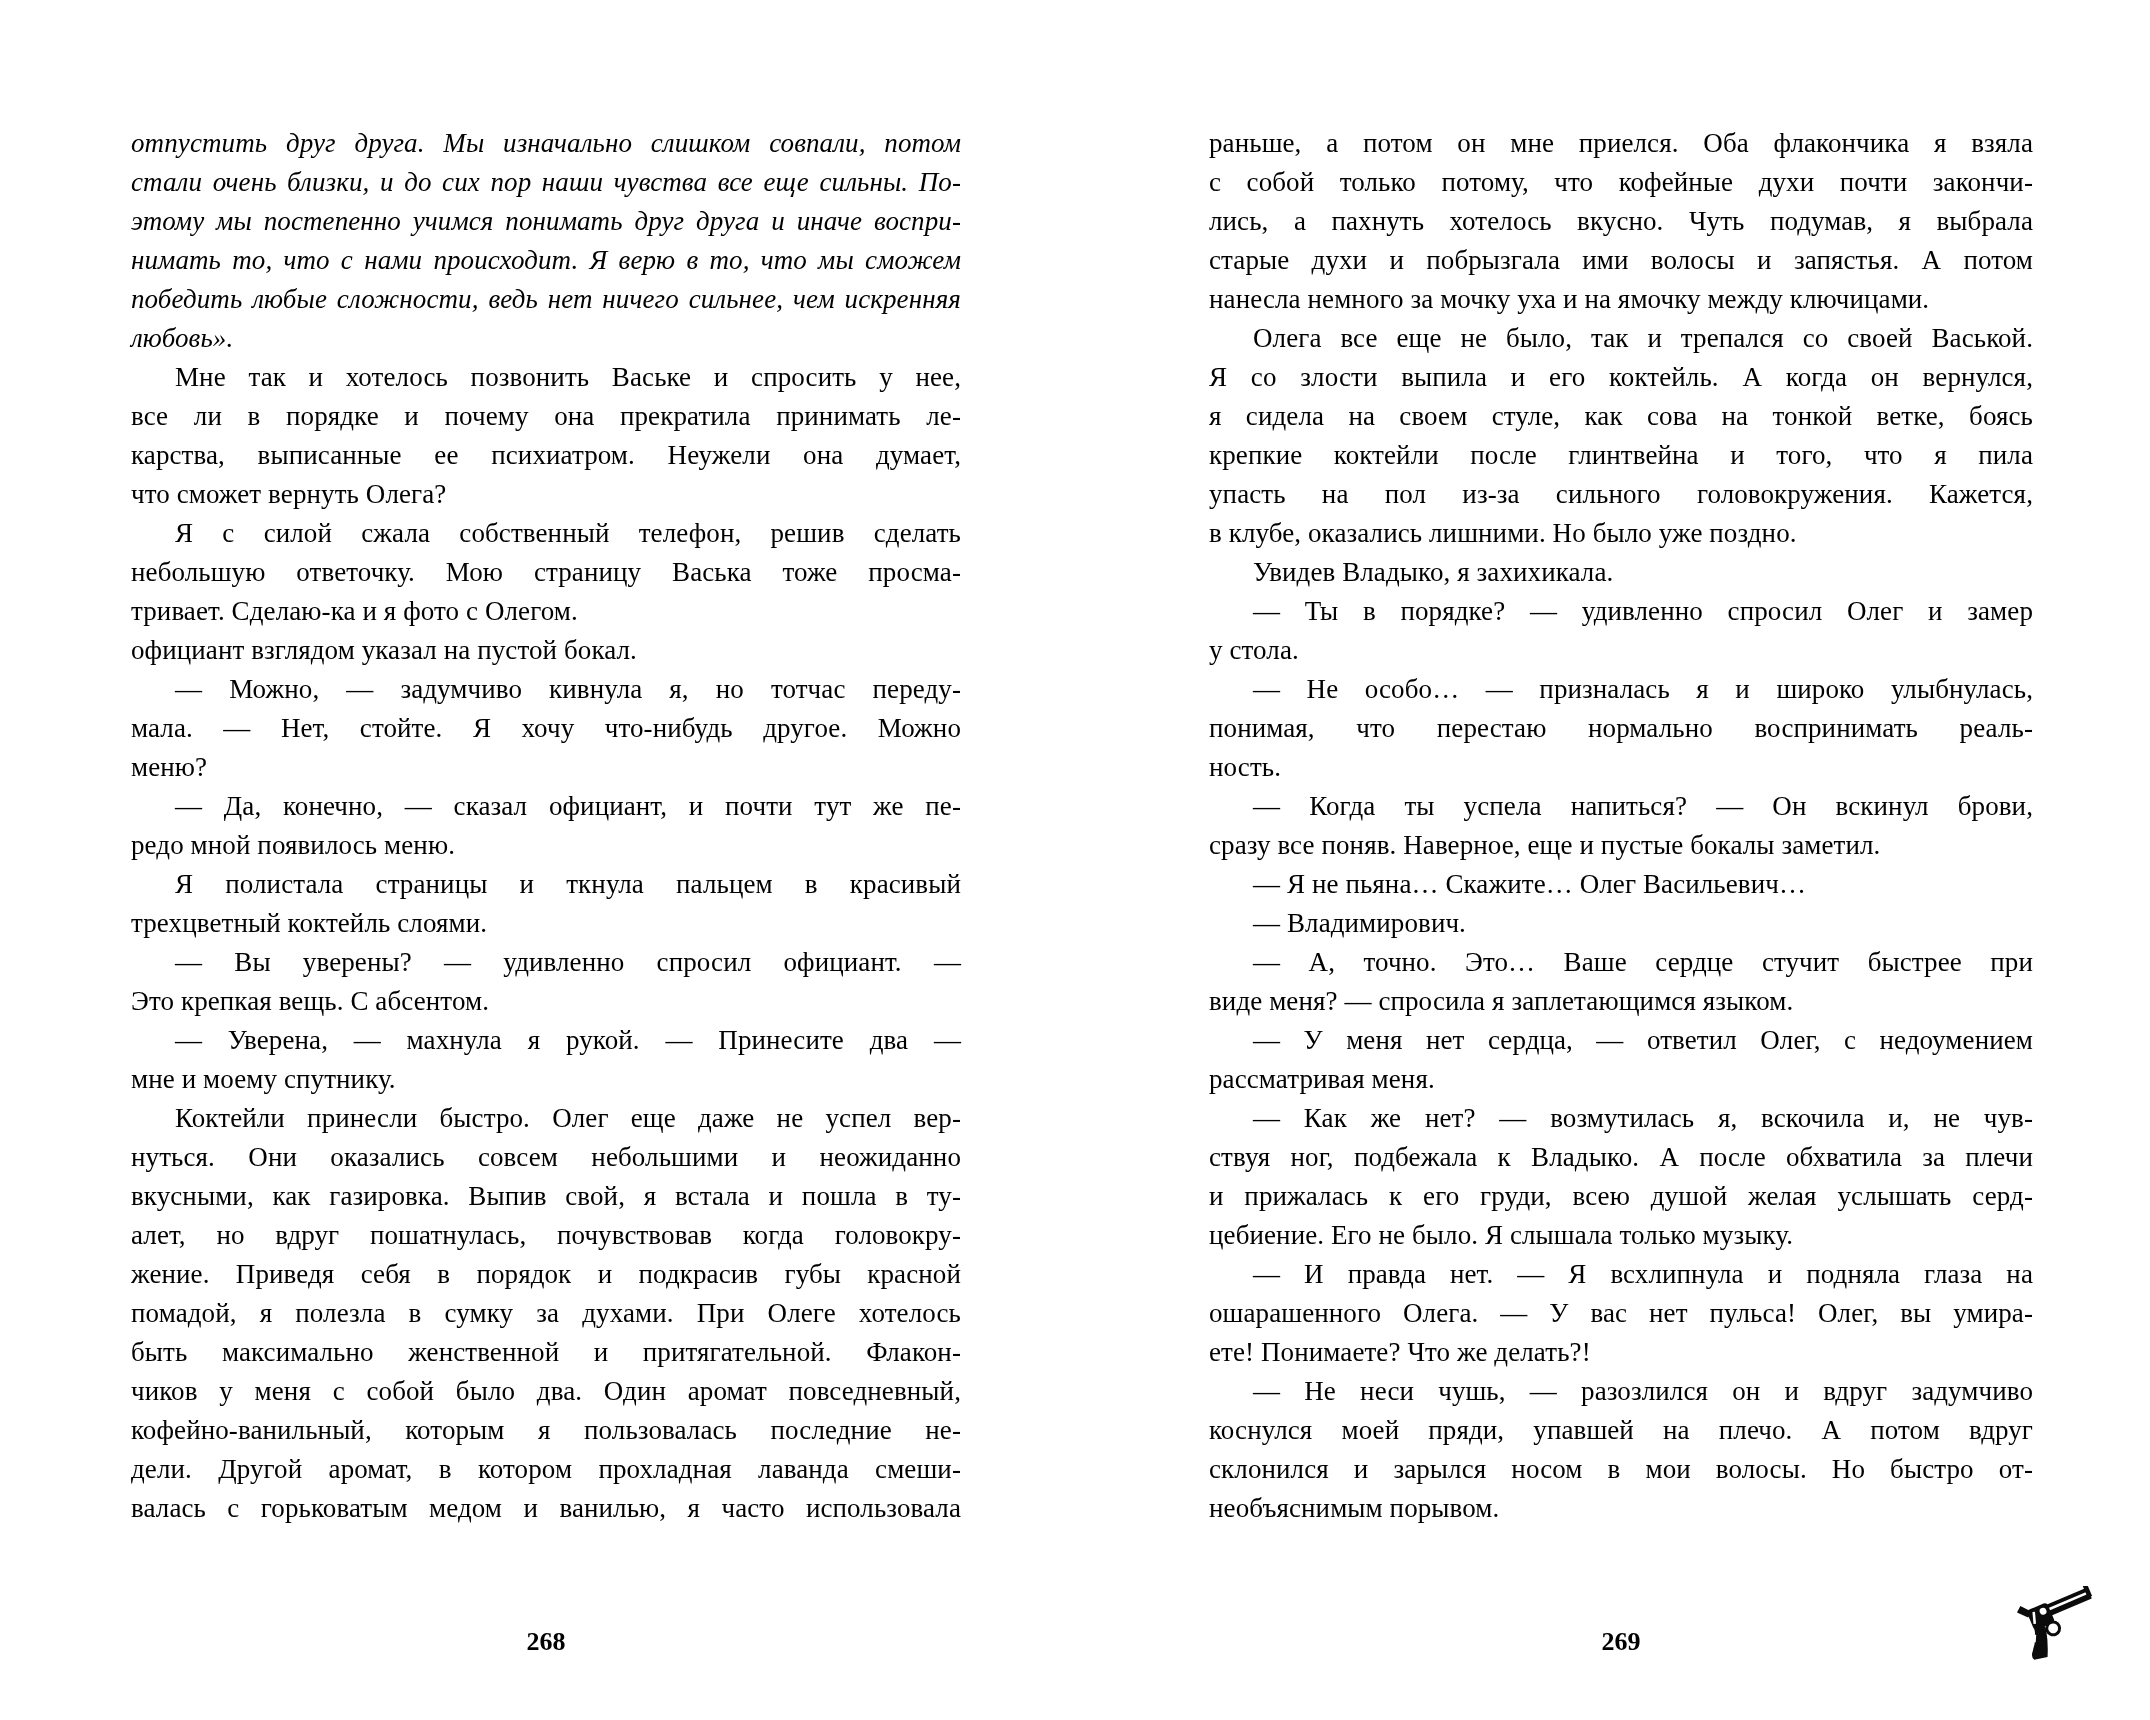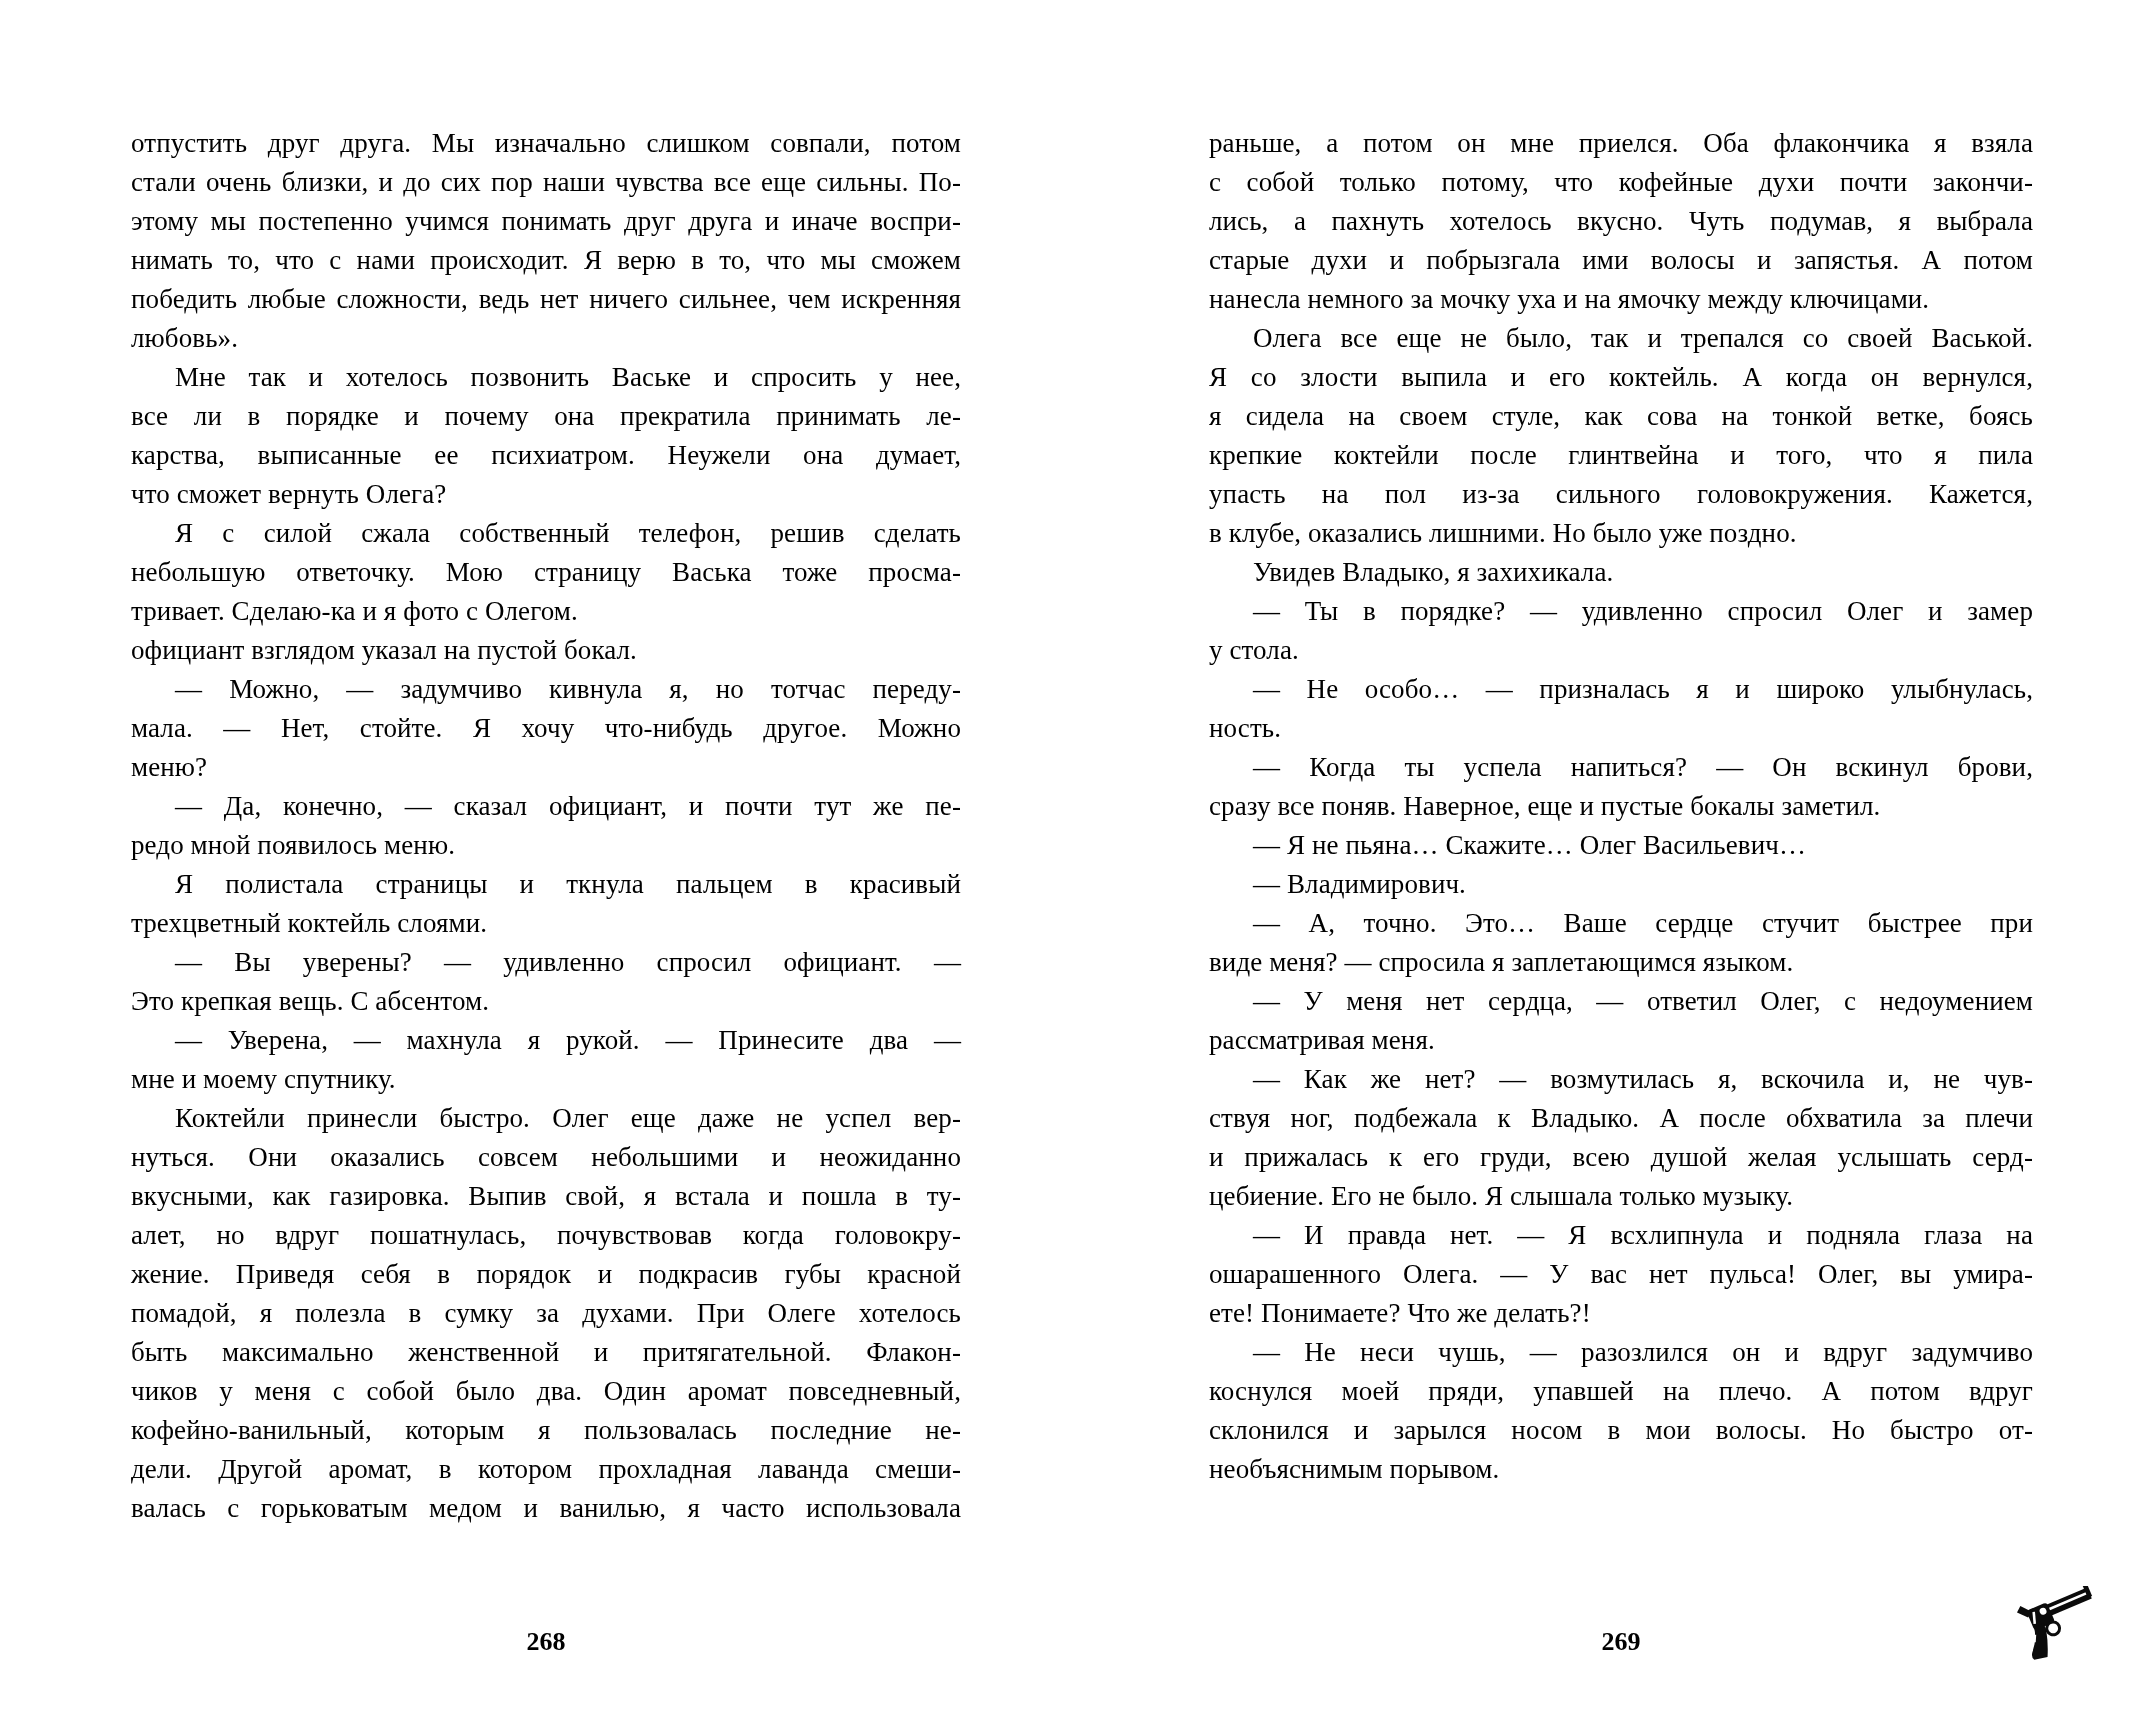--- a/index.html
+++ b/index.html
@@ -12,21 +12,21 @@
   .page{position:absolute;top:124px}
   #left-page{left:131px;width:830px}
   #right-page{left:1209px;width:824px}
   .line{
     font-size:27px;line-height:39px;
     text-align:justify;text-align-last:justify;
     letter-spacing:0.1px;
   }
   .line.last{text-align-last:left}
   .line.indent{padding-left:44px}
-  .line.italic{}
+  .line.italic{font-style:italic}
   .page-number{
     position:absolute;top:1627px;
     font-size:26px;text-align:center;font-weight:bold;
   }
   #left-page-number{left:131px;width:830px}
   #right-page-number{left:1209px;width:824px}
   #ornament{position:absolute;left:2013px;top:1586px;width:86px;height:79px}
 </style>
 </head>
 <body>
@@ -79,20 +79,21 @@
     <div class="line indent">Олега все еще не было, так и трепался со своей Васькой.</div>
     <div class="line">Я со злости выпила и его коктейль. А когда он вернулся,</div>
     <div class="line">я сидела на своем стуле, как сова на тонкой ветке, боясь</div>
     <div class="line">крепкие коктейли после глинтвейна и того, что я пила</div>
     <div class="line">упасть на пол из-за сильного головокружения. Кажется,</div>
     <div class="line last">в клубе, оказались лишними. Но было уже поздно.</div>
     <div class="line indent last">Увидев Владыко, я захихикала.</div>
     <div class="line indent">— Ты в порядке? — удивленно спросил Олег и замер</div>
     <div class="line last">у стола.</div>
     <div class="line indent">— Не особо… — призналась я и широко улыбнулась,</div>
+    <div class="line">понимая, что перестаю нормально воспринимать реаль-</div>
     <div class="line last">ность.</div>
     <div class="line indent">— Когда ты успела напиться? — Он вскинул брови,</div>
     <div class="line last">сразу все поняв. Наверное, еще и пустые бокалы заметил.</div>
     <div class="line indent last">— Я не пьяна… Скажите… Олег Васильевич…</div>
     <div class="line indent last">— Владимирович.</div>
     <div class="line indent">— А, точно. Это… Ваше сердце стучит быстрее при</div>
     <div class="line last">виде меня? — спросила я заплетающимся языком.</div>
     <div class="line indent">— У меня нет сердца, — ответил Олег, с недоумением</div>
     <div class="line last">рассматривая меня.</div>
     <div class="line indent">— Как же нет? — возмутилась я, вскочила и, не чув-</div>

